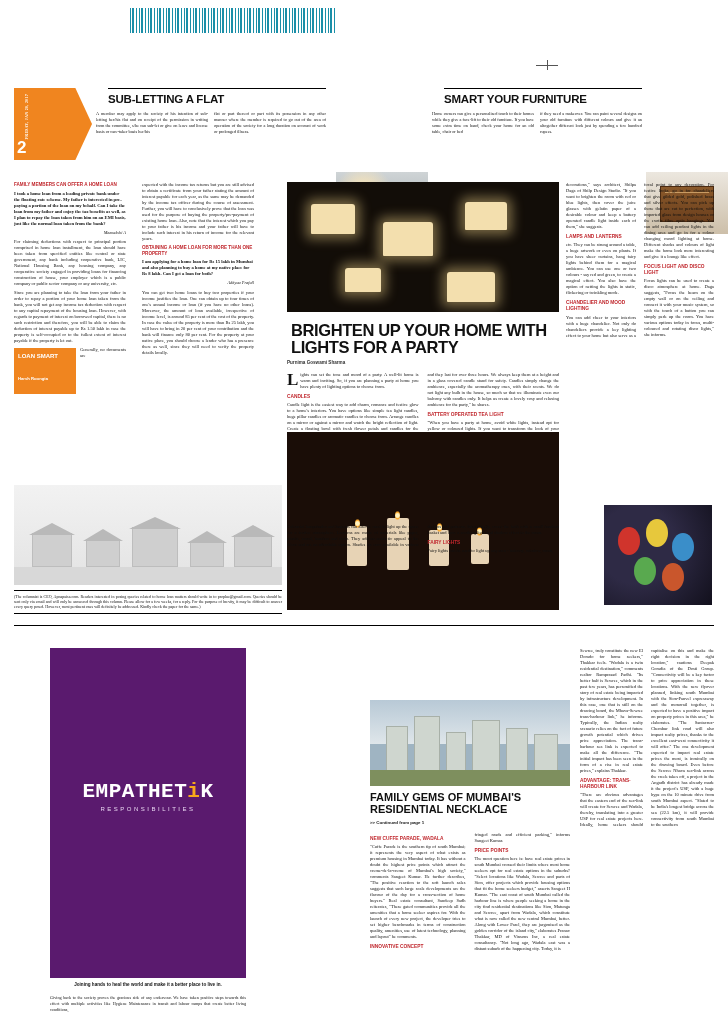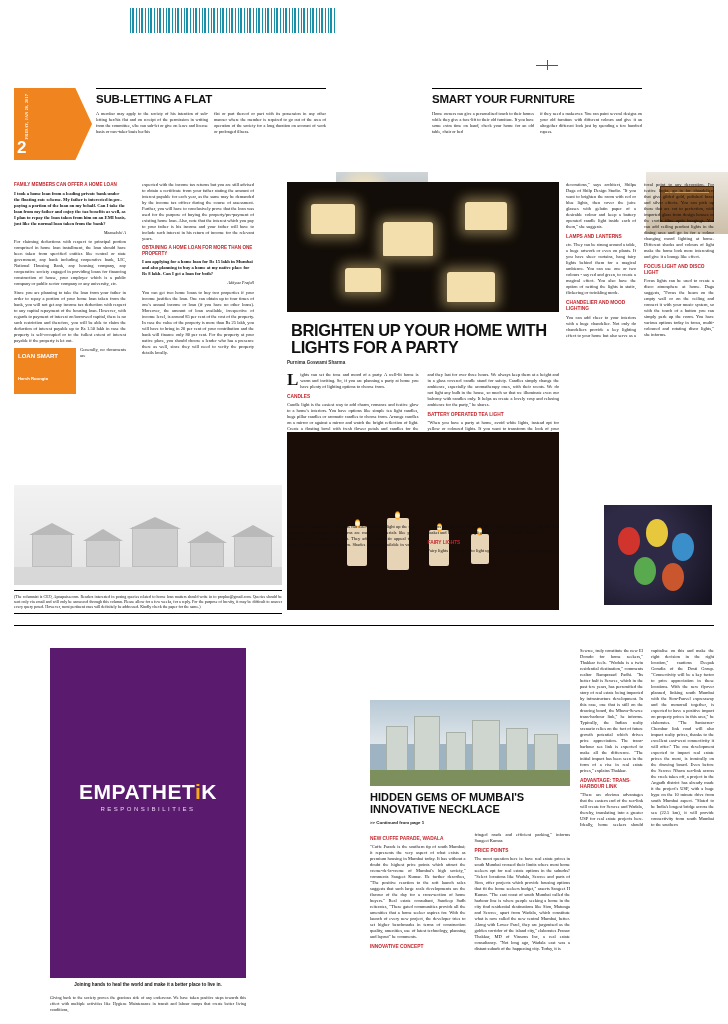--- a/index.html
+++ b/index.html
@@ -44,21 +44,21 @@
     position:absolute; left:26px; top:0; width:52px; height:72px;
     background:#f0851f;
     clip-path:polygon(0 0,68% 0,100% 50%,68% 100%,0 100%);
   }
   .head-block { position:absolute; top:0; }
   .head-block.a { left:82px; width:230px; }
   .head-block.b { left:418px; width:210px; }
   .head-title {
     font-family:"Liberation Sans", sans-serif;
     font-weight:bold; font-size:11.5px; letter-spacing:-.2px;
-    border-top:1px solid #000; padding-top:3px; margin:0 0 4px 0;
+    border-top:1px solid #000; padding-top:3px; margin:0 0 4px 12px;
   }
   .head-cols { display:flex; gap:6px; font-size:4.3px; line-height:1.35; text-align:justify; }
   .head-cols p { margin:0; }
   .head-cols .col { flex:1; }
   .photo-lamp {
     position:absolute; left:322px; top:84px; width:92px; height:62px;
     background:
       radial-gradient(circle at 30% 38%, #fbe6b8 0 11%, rgba(251,230,184,0) 40%),
       linear-gradient(#cfd4d6,#9aa3a6);
   }
@@ -132,21 +132,21 @@
   
   .divider { position:absolute; left:14px; top:625px; width:700px; border-top:1px solid #000; }
 
   
   .ad {
     position:absolute; left:50px; top:648px; width:196px; height:330px;
     background:#5a1a6e; color:#fff;
   }
   .ad .logo {
     position:absolute; left:0; right:0; top:130px; text-align:center;
-    font-family:Liberation Sans, sans-serif; font-weight:bold; font-size:21px; letter-spacing:.5px;
+    font-family:Liberation Mono, monospace; font-weight:bold; font-size:21px; letter-spacing:.5px;
   }
   .ad .logo .i { color:#f7a81b; }
   .ad .sub {
     position:absolute; left:0; right:0; top:158px; text-align:center;
     font-family:"Liberation Sans", sans-serif; font-size:6px; letter-spacing:2.5px; color:#e7d3ef;
   }
   .ad-caption {
     position:absolute; left:50px; top:982px; width:196px;
     font-family:"Liberation Sans", sans-serif; font-weight:bold; font-size:4.6px; text-align:center;
   }
@@ -324,21 +324,21 @@
     <div class="sky"></div>
     <div class="twr" style="left:16px;width:22px;height:46px;"></div>
     <div class="twr" style="left:44px;width:26px;height:56px;"></div>
     <div class="twr" style="left:76px;width:20px;height:40px;"></div>
     <div class="twr" style="left:102px;width:28px;height:52px;"></div>
     <div class="twr" style="left:136px;width:22px;height:44px;"></div>
     <div class="twr" style="left:164px;width:24px;height:38px;"></div>
     <div class="grass"></div>
   </div>
 
-  <h1 class="b-title">HIDDEN GEMS OF MUMBAI'S INNOVATIVE NECKLACE</h1>
+  <h1 class="b-title">FAMILY GEMS OF MUMBAI'S RESIDENTIAL NECKLACE</h1>
   <div class="b-cont">&gt;&gt; Continued from page 1</div>
 
   <div class="b-body">
     <p class="sub-h">NEW CUFFE PARADE, WADALA</p>
     <p class="body-p">"Cuffe Parade is the southern tip of south Mumbai; it represents the very aspect of what exists as premium housing in Mumbai today. It has without a doubt the highest price points which attract the creme-de-la-creme of Mumbai's high society," comments Sangeet Kumar. He further describes, "The positive reaction to the soft launch sales suggests that such large scale developments are the flavour of the day for a cross-section of home buyers." Real estate consultant, Sandeep Sadh reiterates, "These gated communities provide all the amenities that a home seeker aspires for. With the launch of every new project, the developer tries to set higher benchmarks in terms of construction quality, amenities, use of latest technology, planning and layout" he comments.</p>
     <p class="sub-h">INNOVATIVE CONCEPT</p>
     <p class="body-p">fringed roads and efficient parking," informs Sangeet Kumar.</p>
     <p class="sub-h">PRICE POINTS</p>
     <p class="body-p">The moot question here is: have real estate prices in south Mumbai crossed their limits where most home seekers opt for real estate options in the suburbs? "Select locations like Wadala, Sewree and parts of Sion, offer projects which provide housing options that fit the home seekers budget," asserts Sangeet H Kumar. "The east coast of south Mumbai called the harbour line is where people seeking a home in the city find residential destinations like Sion, Matunga and Sewree, apart from Wadala, which constitute what is now called the new central Mumbai, better. Along with Lower Parel, they are jargonised as the golden corridor of the island city," elaborates Pranav Thakkar, MD of Vinsons Inc, a real estate consultancy. "Not long ago, Wadala east was a distant suburb of the happening city. Today, it is</p>
   </div>

